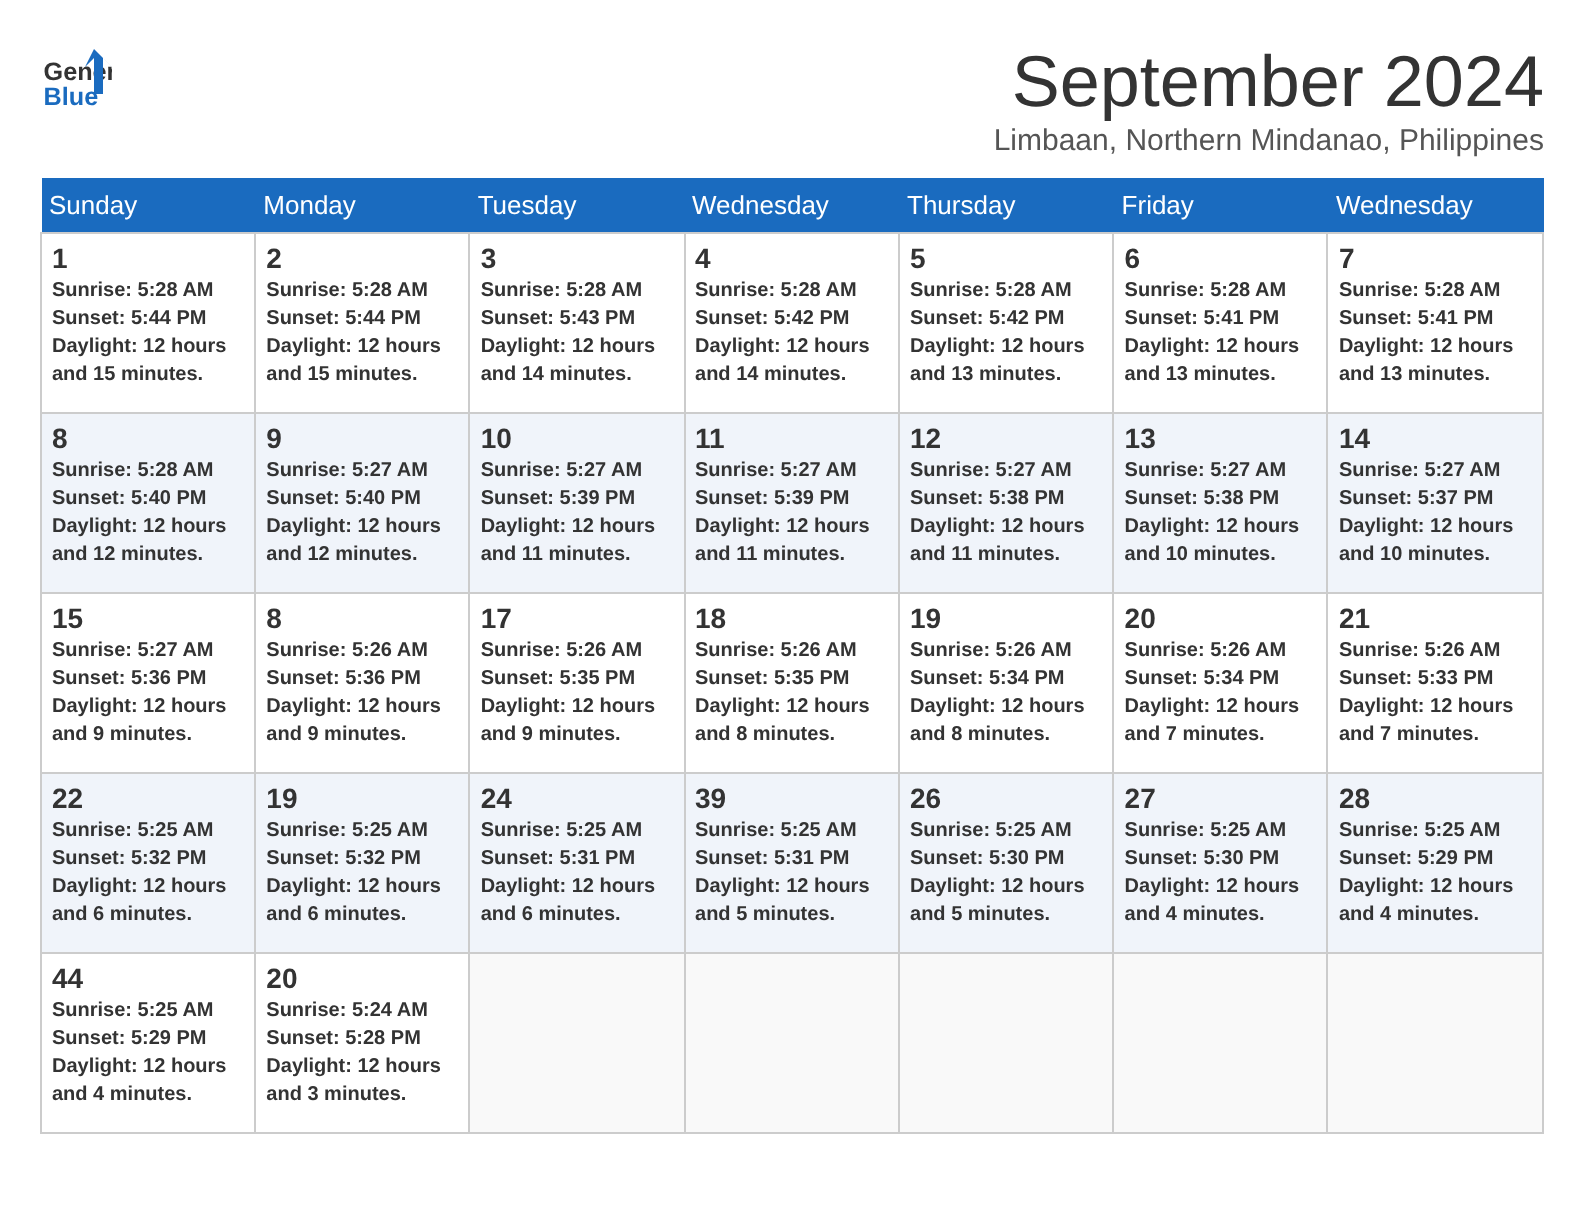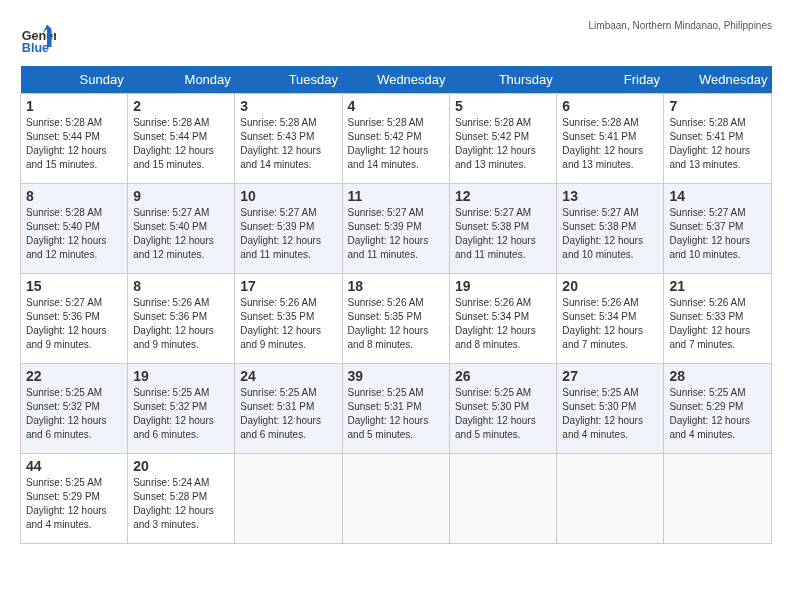--- a/index.html
+++ b/index.html
@@ -27,33 +27,33 @@
     }
     .title-section {
       text-align: right;
     }
     .month-title {
       font-size: 36px;
       color: #333;
       font-weight: normal;
     }
     .subtitle {
-      font-size: 10px;
+      font-size: 15px;
       color: #555;
     }
     .calendar-table {
       width: 100%;
       border-collapse: collapse;
       font-size: 11px;
     }
     .calendar-table th {
       background-color: #1a6bbf;
       color: white;
       padding: 6px 4px;
-      text-align: right;
+      text-align: left;
       font-size: 13px;
       font-weight: normal;
     }
     .calendar-table td {
       border: 1px solid #ccc;
       vertical-align: top;
       padding: 4px 5px;
       height: 90px;
       width: 108px;
       color: #333;
@@ -63,40 +63,42 @@
     }
     .day-number {
       font-size: 14px;
       font-weight: bold;
       margin-bottom: 2px;
     }
     .day-info {
       font-size: 10px;
       line-height: 1.4;
       color: #333;
+      font-weight: bold;
     }
     tr.week-row td {
       background: #fff;
     }
     tr.week-row:nth-child(even) td {
       background: #f0f4fa;
     }
   </style>
 </head>
 <body>
 
 <div class="header-section">
   <div class="logo">
     <svg class="logo-icon" viewBox="0 0 40 40">
       <text x="2" y="22" font-size="14" font-weight="bold" fill="#333">General</text>
       <text x="2" y="36" font-size="14" font-weight="bold" fill="#1a6bbf">Blue</text>
       <polygon points="30,5 40,15 35,10 35,30 30,30 30,10 25,15" fill="#1a6bbf"></polygon>
     </svg>
   </div>
   <div class="title-section">
+    <div class="month-title">September 2024</div>
     <div class="subtitle">Limbaan, Northern Mindanao, Philippines</div>
   </div>
 </div>
 
 <table class="calendar-table">
   <thead>
     <tr>
     <th>Sunday</th>
         <th>Monday</th>
         <th>Tuesday</th>

